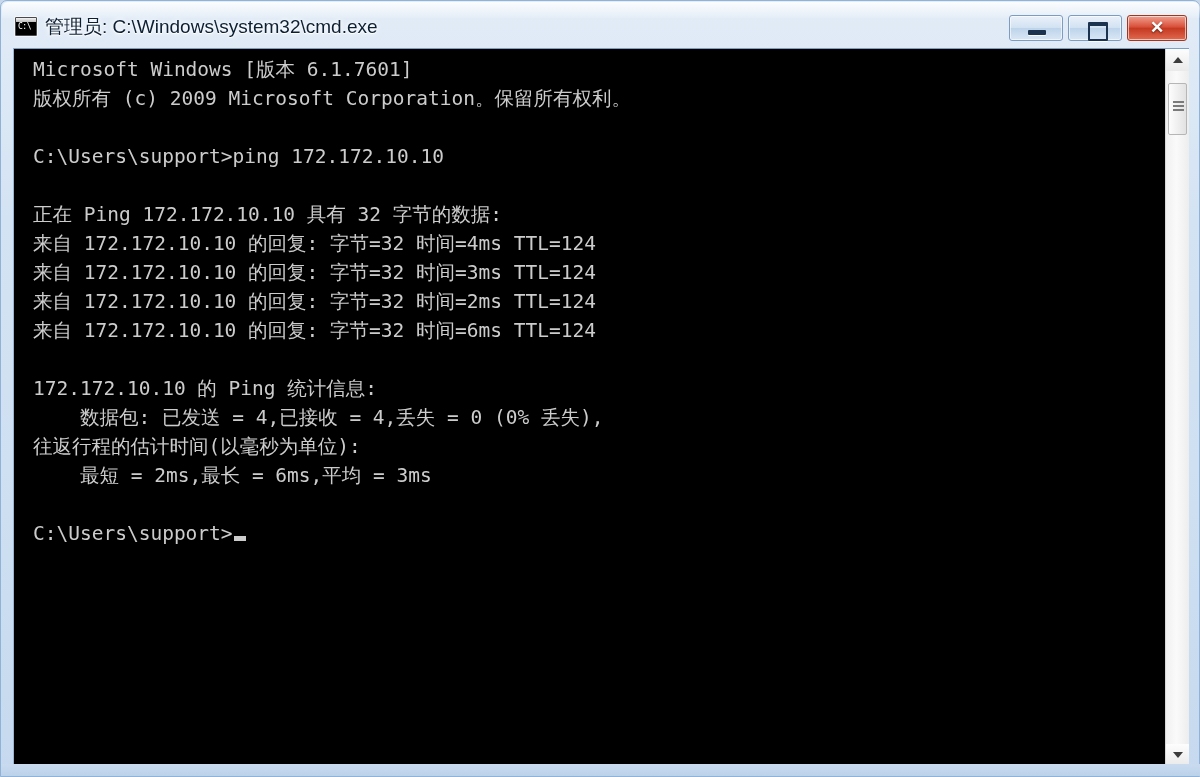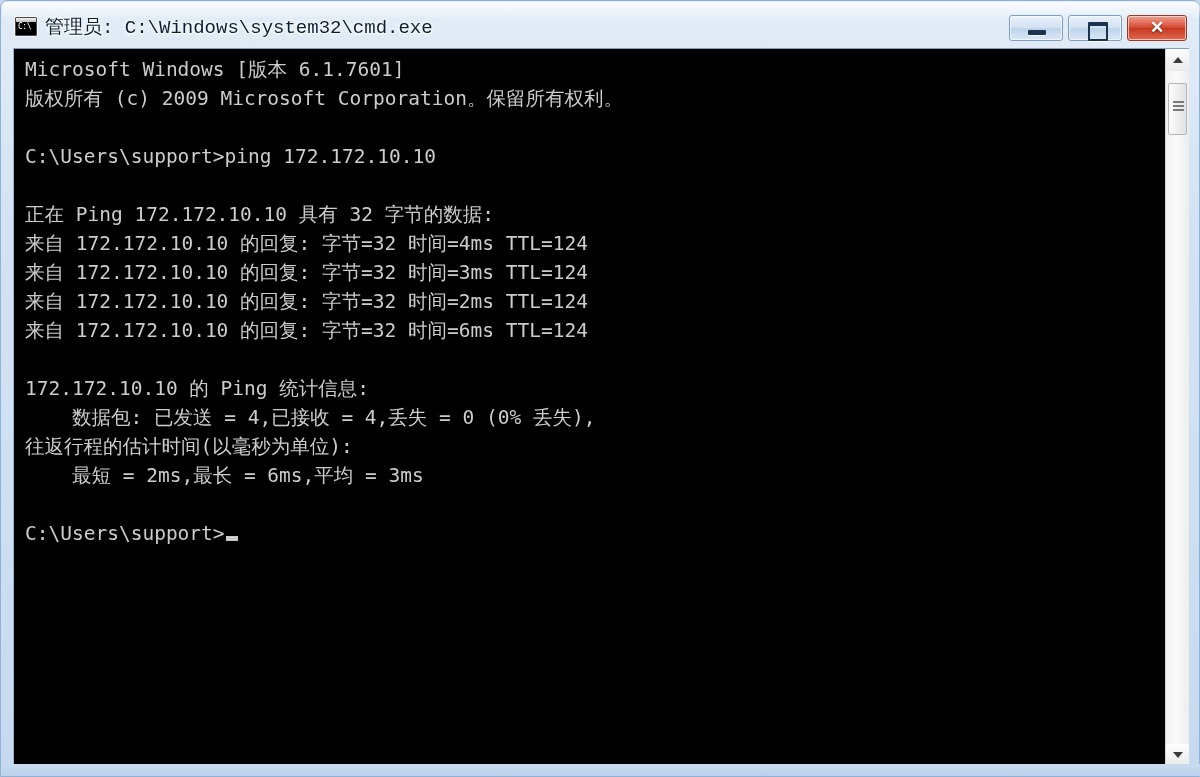--- a/index.html
+++ b/index.html
@@ -41,21 +41,20 @@
   .title-icon .glyph{
     position:absolute;left:2px;top:5px;
     color:#fff;font-family:"DejaVu Sans Mono",monospace;
     font-size:8px;line-height:8px;letter-spacing:-0.5px;
   }
   .title-text{
     position:absolute;left:44px;top:13px;
     font-size:19px;color:#0c1f33;
     text-shadow:0 0 4px #fff,0 0 7px #fff,0 1px 0 #fff;
     white-space:nowrap;
-    font-family:Liberation Mono, monospace;
   }
 
   
   .cap-btn{
     position:absolute;top:14px;height:26px;box-sizing:border-box;
     border-radius:3px;
     border:1px solid #7d9cc0;
     box-shadow:inset 0 0 0 1px rgba(255,255,255,.6);
   }
   .cap-min{left:1008px;width:54px;background:linear-gradient(to bottom,#e9f1fa 0%,#d3e2f2 48%,#bed4ea 52%,#d9e7f6 100%);}
@@ -83,21 +82,21 @@
     background:#000;
     border-top:1px solid #7f9fc2;
     border-left:1px solid #9ab6d6;
     box-sizing:border-box;
   }
   .console{
     position:absolute;left:0;top:0;right:24px;bottom:0;
     background:#000;overflow:hidden;
   }
   .console-text{
-    position:absolute;left:11px;top:6px;
+    position:absolute;left:19px;top:6px;
     color:#cccccc;
     font-family:"DejaVu Sans Mono","Liberation Mono",monospace;
     font-size:19.5px;
     line-height:29px;
     white-space:pre;
     letter-spacing:0px;
     text-rendering:optimizeSpeed;
   }
   .cursor{
     display:inline-block;width:12px;height:5px;

